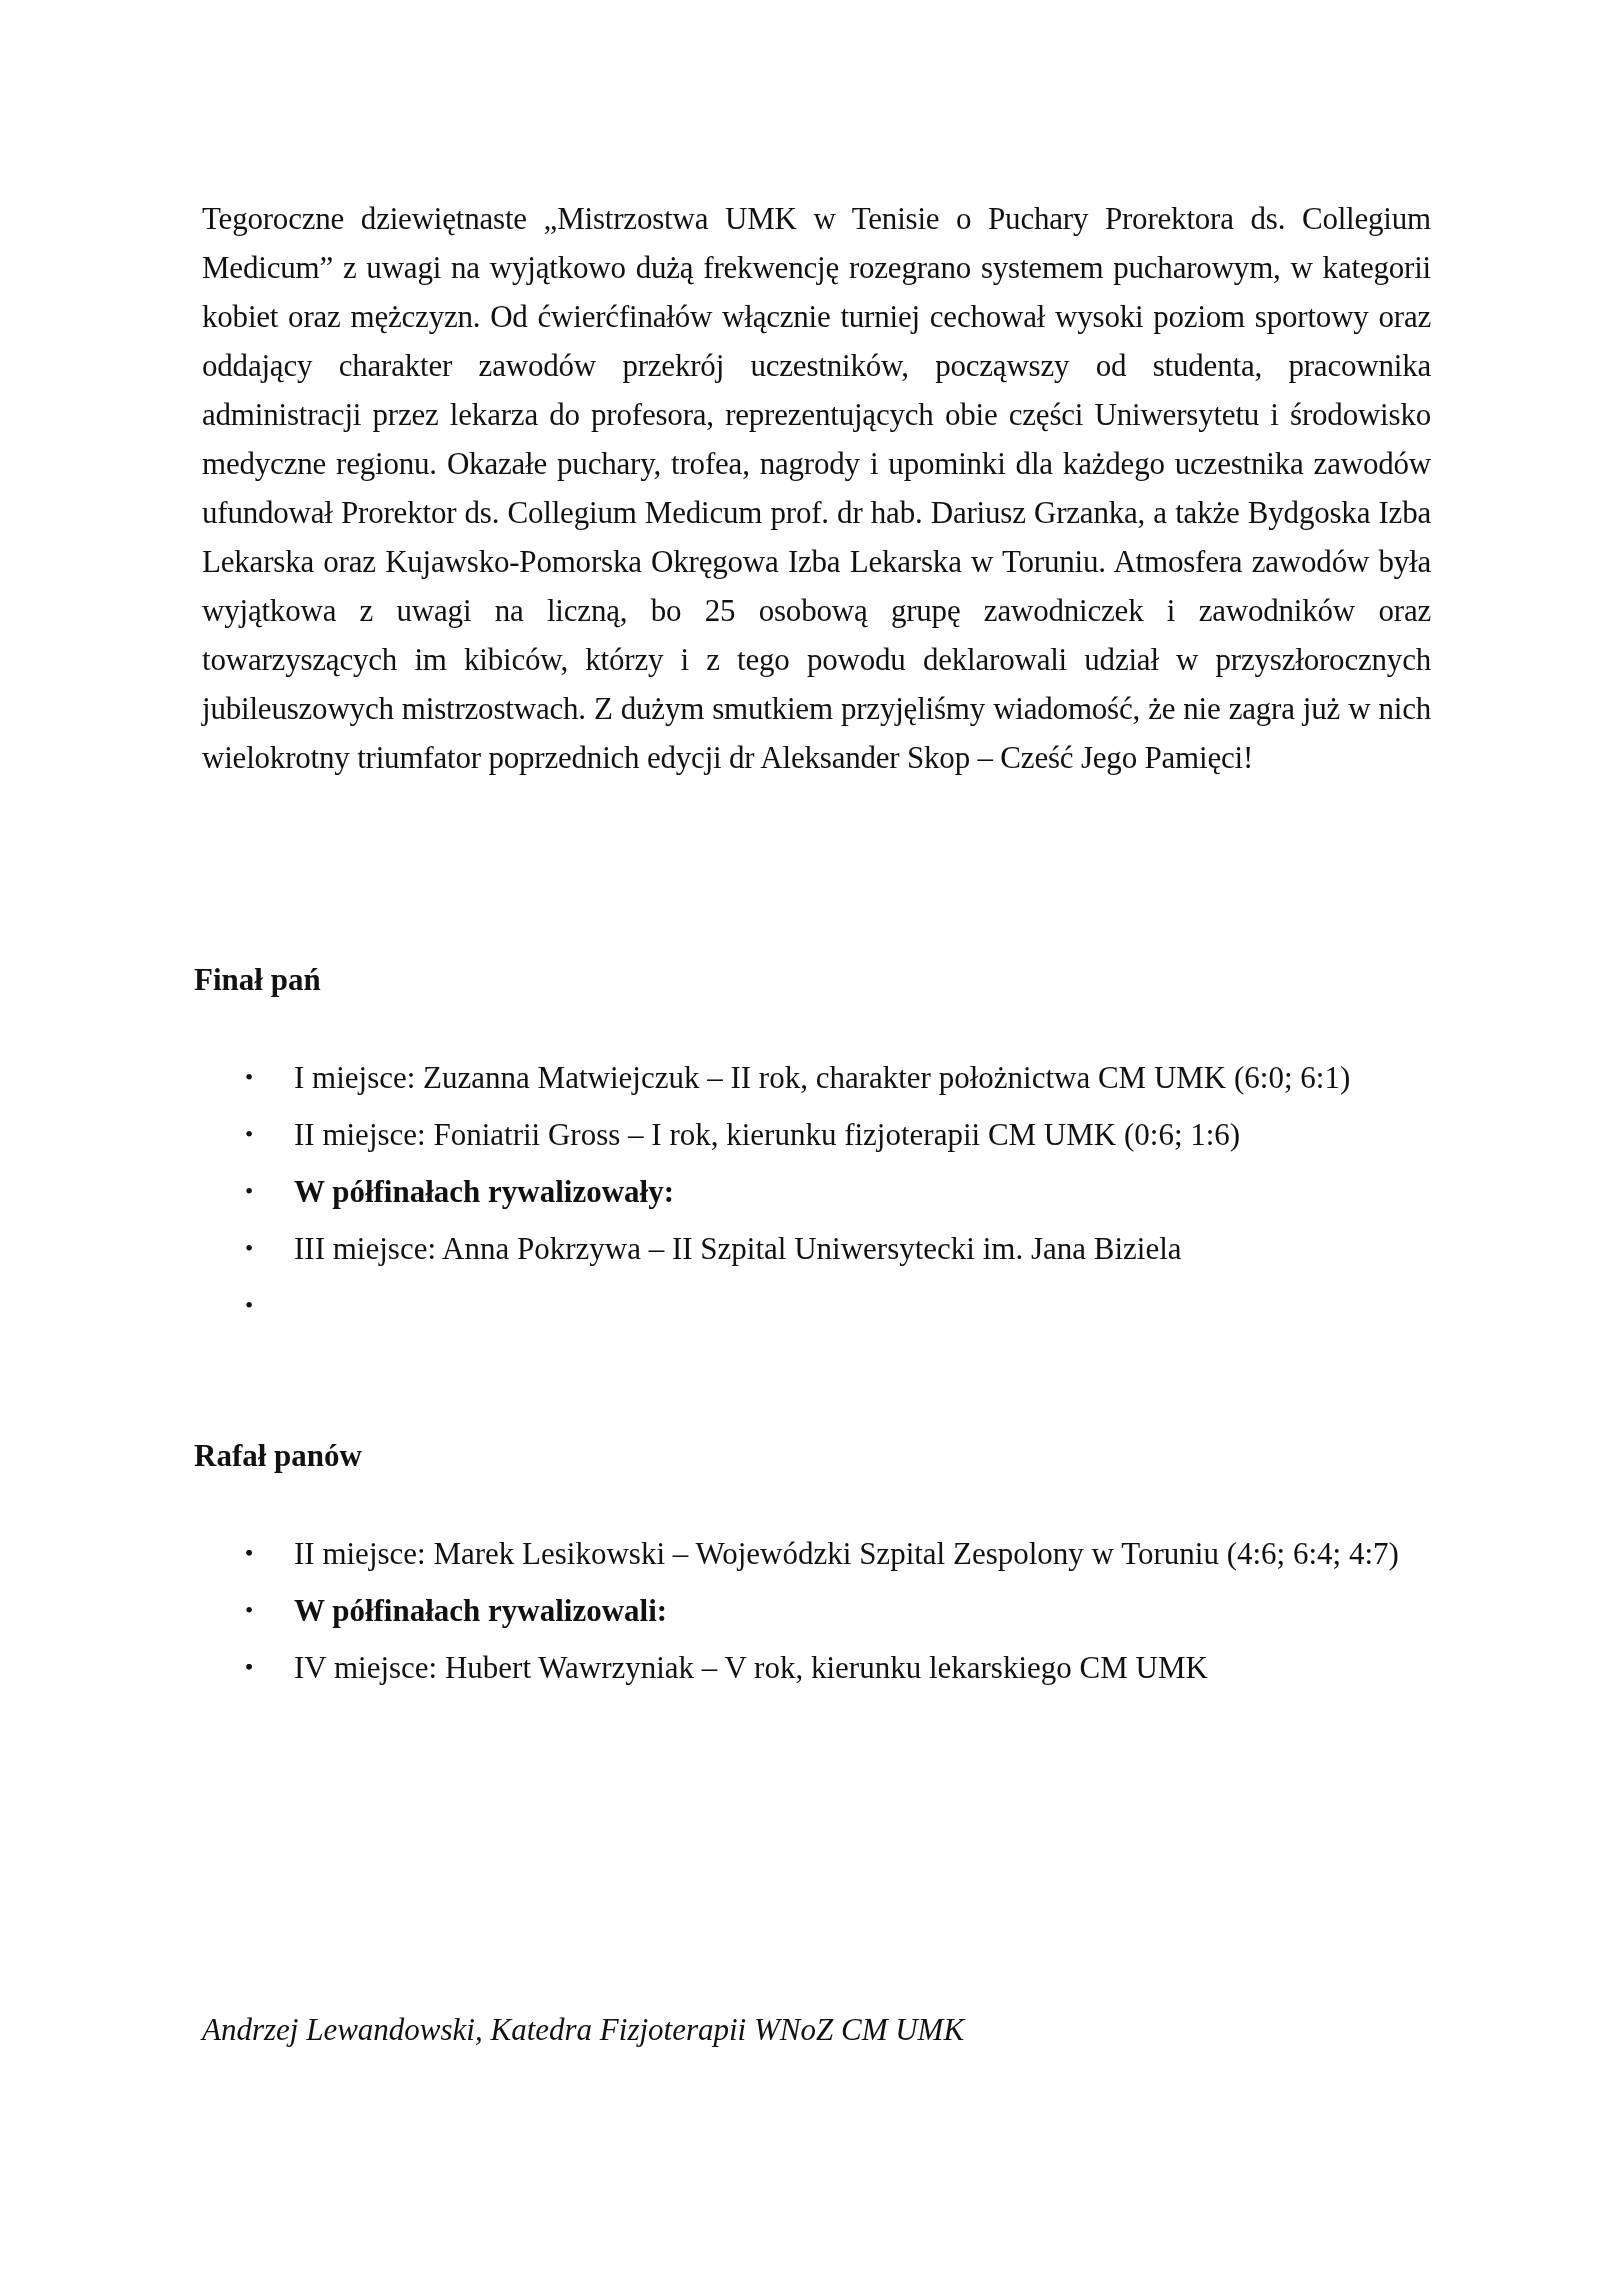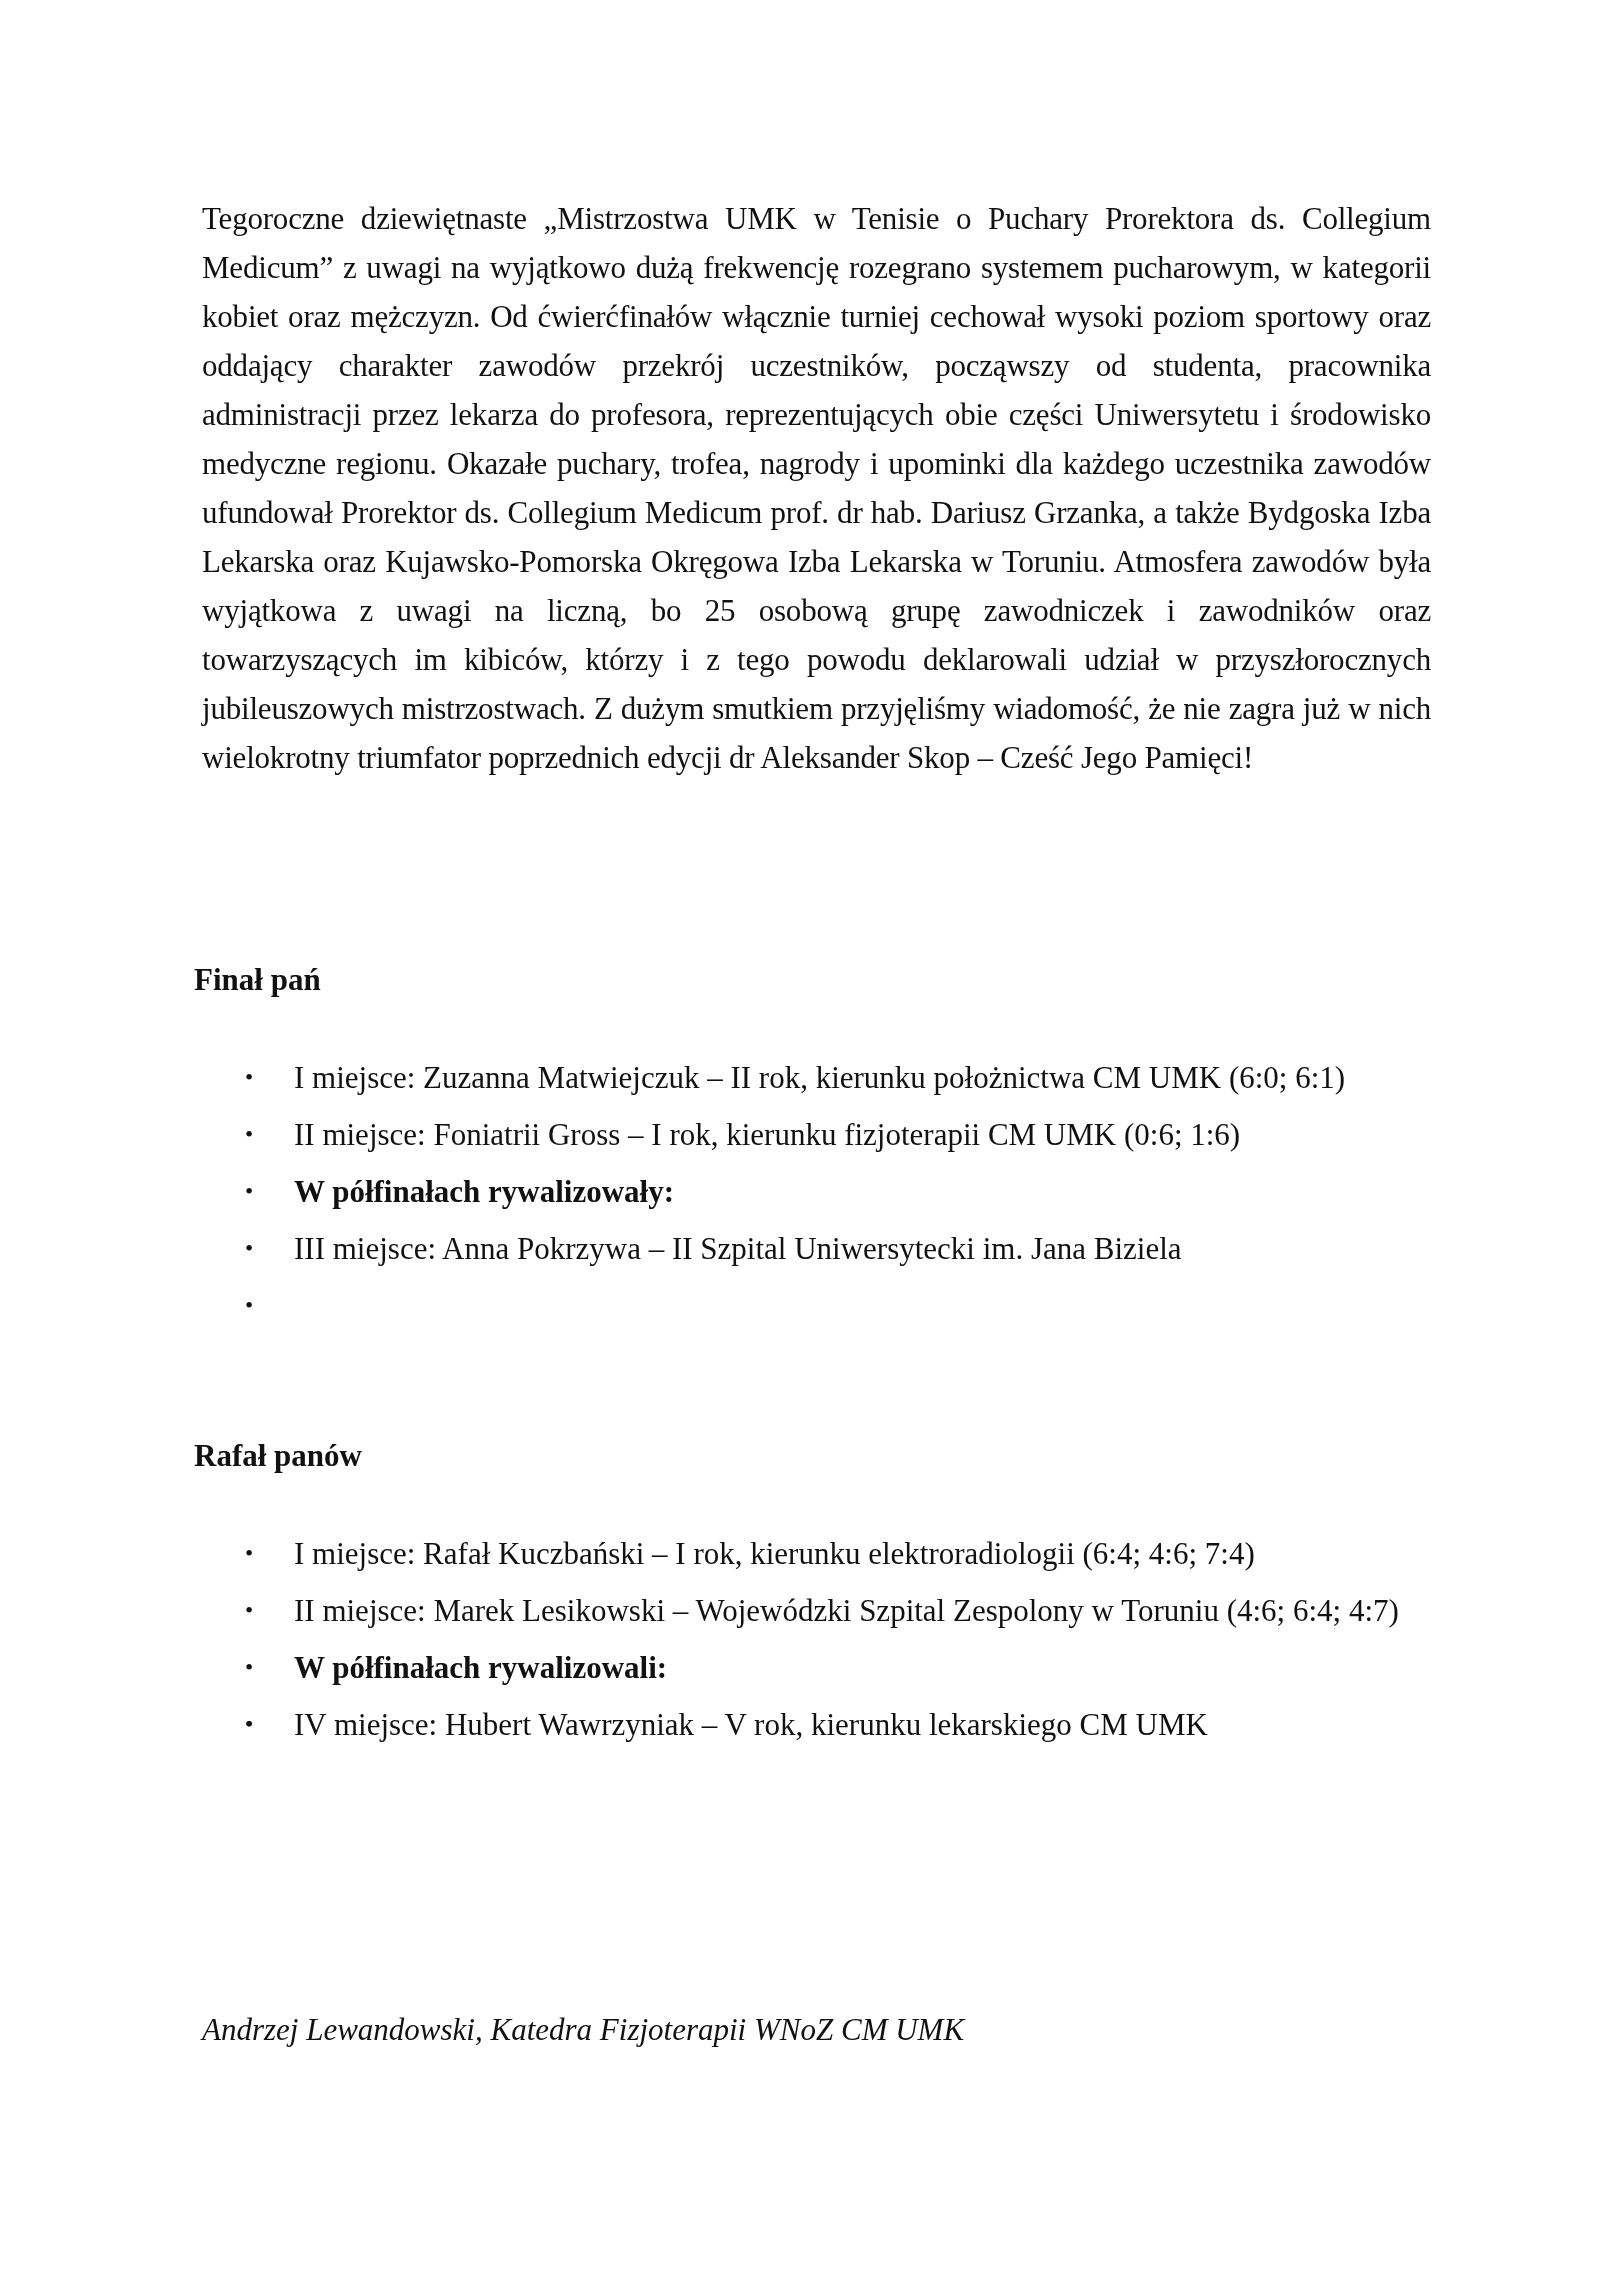--- a/index.html
+++ b/index.html
@@ -76,30 +76,30 @@
     }
   </style>
 </head>
 <body>
 
 <div class="page">
   <p class="body-paragraph">Tegoroczne dziewiętnaste „Mistrzostwa UMK w Tenisie o Puchary Prorektora ds. Collegium Medicum” z uwagi na wyjątkowo dużą frekwencję rozegrano systemem pucharowym, w kategorii kobiet oraz mężczyzn. Od ćwierćfinałów włącznie turniej cechował wysoki poziom sportowy oraz oddający charakter zawodów przekrój uczestników, począwszy od studenta, pracownika administracji przez lekarza do profesora, reprezentujących obie części Uniwersytetu i środowisko medyczne regionu. Okazałe puchary, trofea, nagrody i upominki dla każdego uczestnika zawodów ufundował Prorektor ds. Collegium Medicum prof. dr hab. Dariusz Grzanka, a także  Bydgoska Izba Lekarska oraz Kujawsko-Pomorska Okręgowa Izba Lekarska w Toruniu. Atmosfera zawodów była wyjątkowa z uwagi na liczną, bo 25 osobową grupę zawodniczek i zawodników oraz towarzyszących im kibiców, którzy i z tego powodu deklarowali udział w przyszłorocznych jubileuszowych mistrzostwach. Z dużym smutkiem przyjęliśmy wiadomość, że nie zagra już w nich wielokrotny triumfator poprzednich edycji dr Aleksander Skop – Cześć Jego Pamięci!</p>
 
   <h2 class="section-title title-women">Finał pań</h2>
   <ul class="results women">
-    <li><span class="bullet">•</span><span class="text">I miejsce: Zuzanna Matwiejczuk – II rok, kierunku położnictwa CM UMK (6:0; 6:1)</span></li>
+    <li><span class="bullet">•</span><span class="text">I miejsce: Zuzanna Matwiejczuk – II rok, charakter położnictwa CM UMK (6:0; 6:1)</span></li>
     <li><span class="bullet">•</span><span class="text">II miejsce: Foniatrii Gross – I rok, kierunku fizjoterapii CM UMK (0:6; 1:6)</span></li>
     <li class="bold"><span class="bullet">•</span><span class="text">W półfinałach rywalizowały:</span></li>
     <li><span class="bullet">•</span><span class="text">III miejsce: Anna Pokrzywa – II Szpital Uniwersytecki im. Jana Biziela</span></li>
     <li><span class="bullet">•</span></li>
   </ul>
 
   <h2 class="section-title title-men">Rafał panów</h2>
   <ul class="results men">
-    <li><span class="bullet">•</span><span class="text">I miejsce: Rafał Kuczbański – I rok, kierunku elektroradiologii (6:4; 4:6; 7:4)</span></li>
+    <li><span class="bullet">•</span></li>
     <li><span class="bullet">•</span><span class="text">II miejsce: Marek Lesikowski – Wojewódzki Szpital Zespolony w Toruniu (4:6; 6:4; 4:7)</span></li>
     <li class="bold"><span class="bullet">•</span><span class="text">W półfinałach rywalizowali:</span></li>
     <li><span class="bullet">•</span></li>
     <li><span class="bullet">•</span><span class="text">IV miejsce: Hubert Wawrzyniak – V rok, kierunku lekarskiego CM UMK</span></li>
   </ul>
 
   <p class="signature">Andrzej Lewandowski, Katedra Fizjoterapii WNoZ CM UMK</p>
 </div>
 
 

